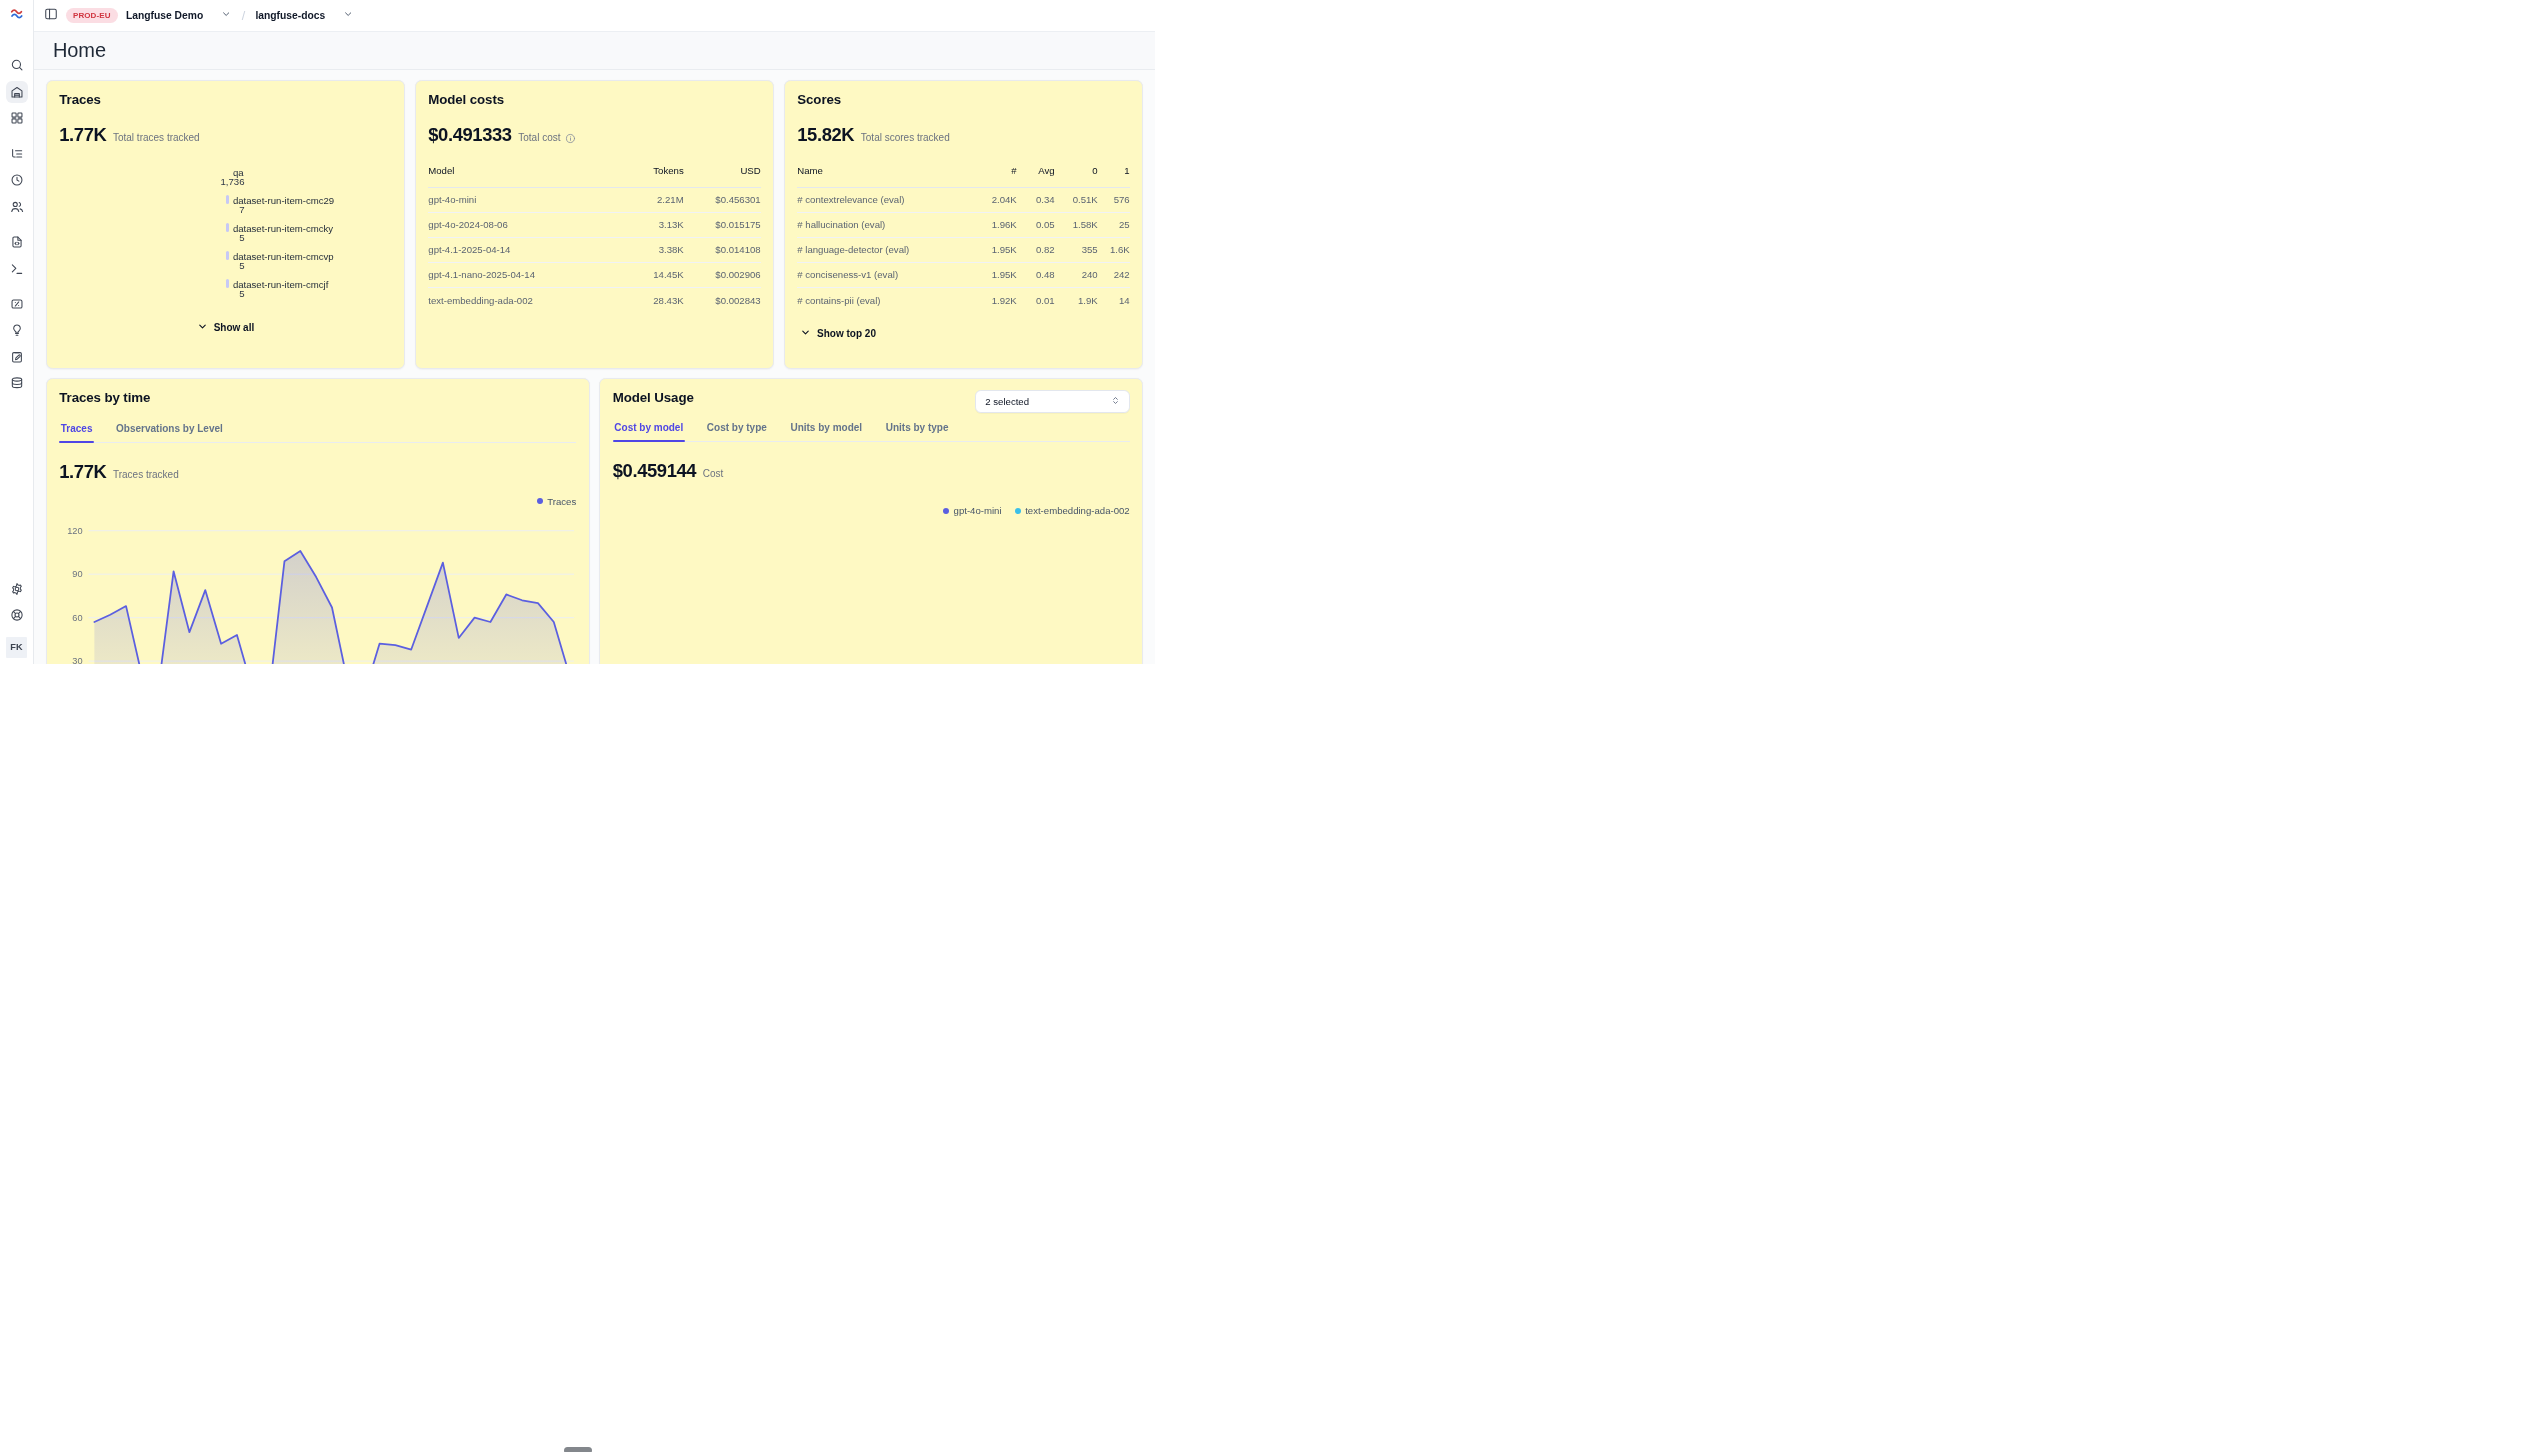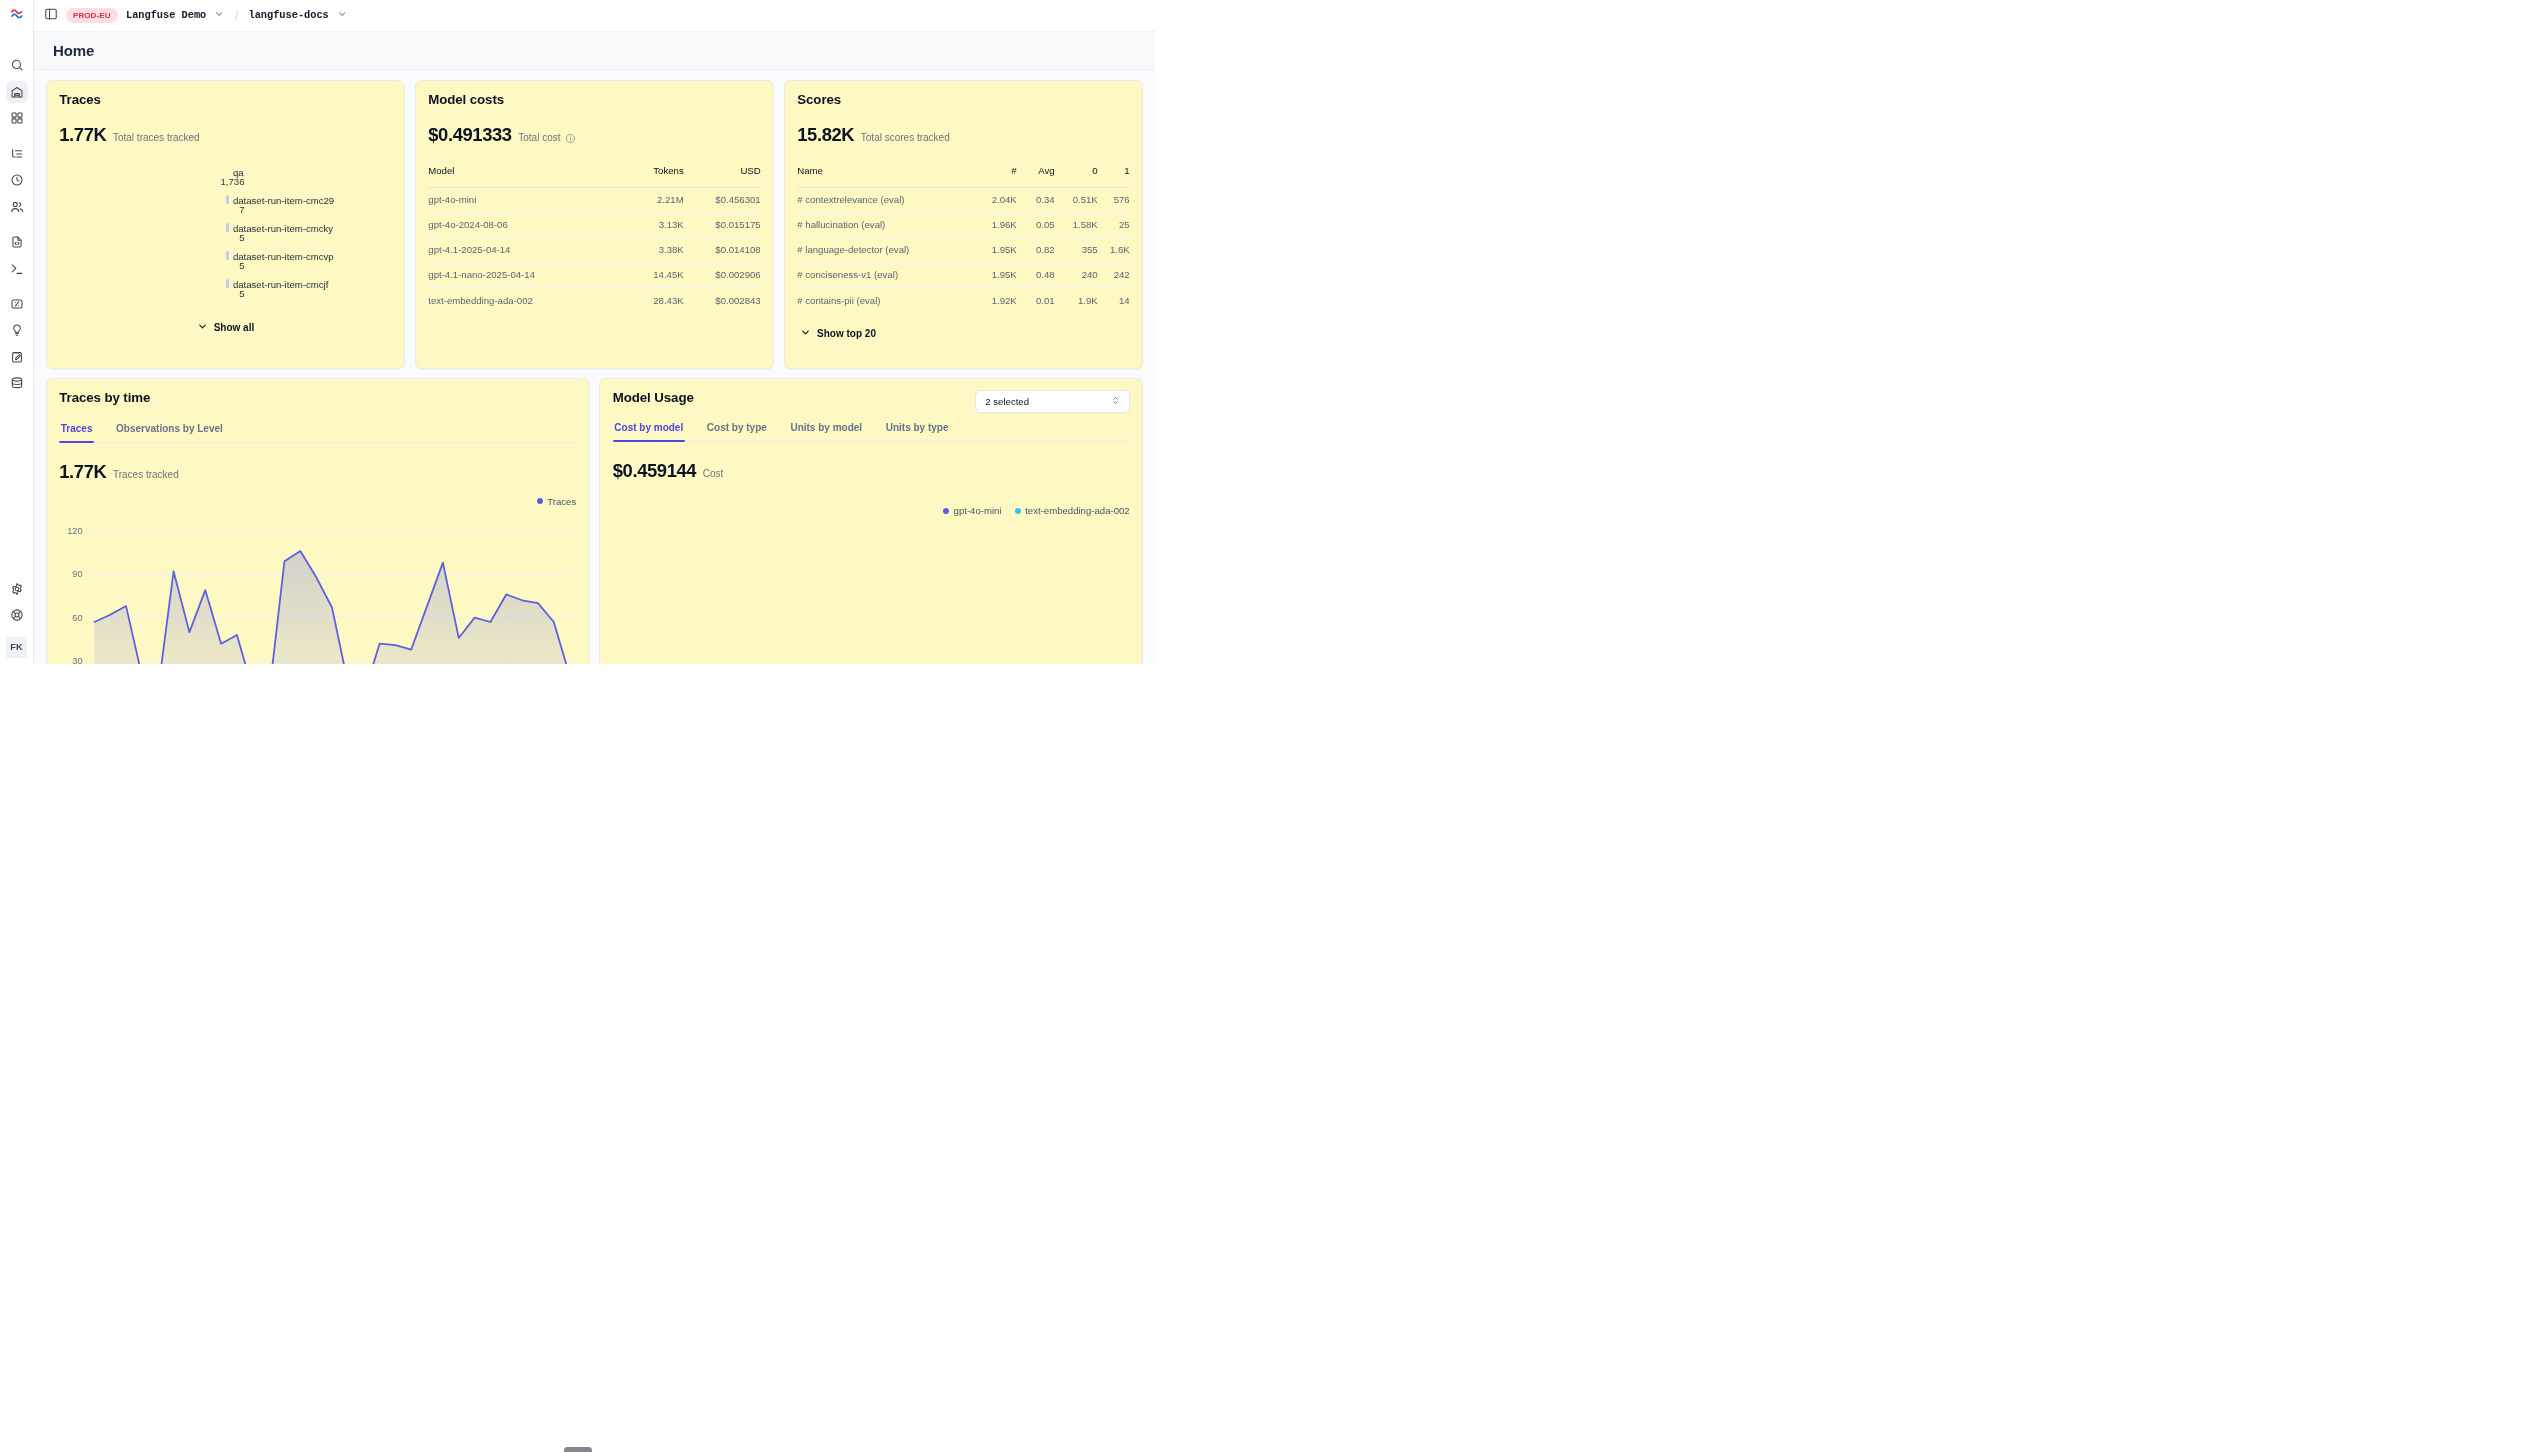--- a/index.html
+++ b/index.html
@@ -20,26 +20,26 @@
   .side-bottom { margin-top:auto; display:flex; flex-direction:column; align-items:center; padding-bottom:5.9px; }
   .avatar { width:21.4px; height:21.4px; border-radius:1px; background:#eef1f6; color:#3c4350;
     font-size:9.2px; font-weight:600; display:flex; align-items:center; justify-content:center; margin-top:8px; }
 
   
   .main { flex:1; display:flex; flex-direction:column; min-width:0; }
   .topbar { height:32px; flex:0 0 32px; background:#fff; border-bottom:0.7px solid #eceff3;
     display:flex; align-items:center; padding:0 9.6px; gap:8px; }
   .tog { color:#3f4653; display:flex; cursor:pointer; }
   .badge { font-size:8px; font-weight:700; letter-spacing:0.1px; padding:2.9px 7.4px; border-radius:736px; }
-  .crumb { display:flex; align-items:center; gap:8px; font-size:10.3px; font-weight:600; color:#101828; cursor:pointer;font-family:Liberation Mono, monospace; }
+  .crumb { display:flex; align-items:center; gap:18px; font-size:10.3px; font-weight:600; color:#101828; cursor:pointer; }
   .crumb svg { color:#475467; }
   .slash { color:#cdd4df; font-size:12.5px; font-weight:400; padding:0 2.2px; }
   .homebar { height:38px; flex:0 0 38px; background:#f8f9fb; border-bottom:0.7px solid #e9ecf0;
     display:flex; align-items:center; padding:0 19px; }
-  .homebar h1 { font-size:15px; font-weight:700; color:#1f2937; letter-spacing:-0.1px; }
+  .homebar h1 { font-size:20px; font-weight:400; color:#1f2937; letter-spacing:-0.1px; }
 
   .content { flex:1; background:#fafbfc; padding:9.6px 11.8px; overflow:hidden; }
   .top-row { display:grid; grid-template-columns:repeat(3,1fr); gap:9.6px; }
   .bottom-row { display:grid; grid-template-columns:1fr 1fr; gap:9.6px; margin-top:9.6px; }
   .card { background:#fef9c3; border:0.7px solid #e8eaee; border-radius:6.6px; padding:11px 12.5px;
     box-shadow:0 0.7px 1.5px rgba(16,24,40,.04); }
   .top-row .card { height:289px; overflow:hidden; }
   .bottom-row .card { height:424px; overflow:hidden; }
   .card h2 { font-size:13.3px; font-weight:700; color:#0c1322; letter-spacing:-0.1px; }
 

